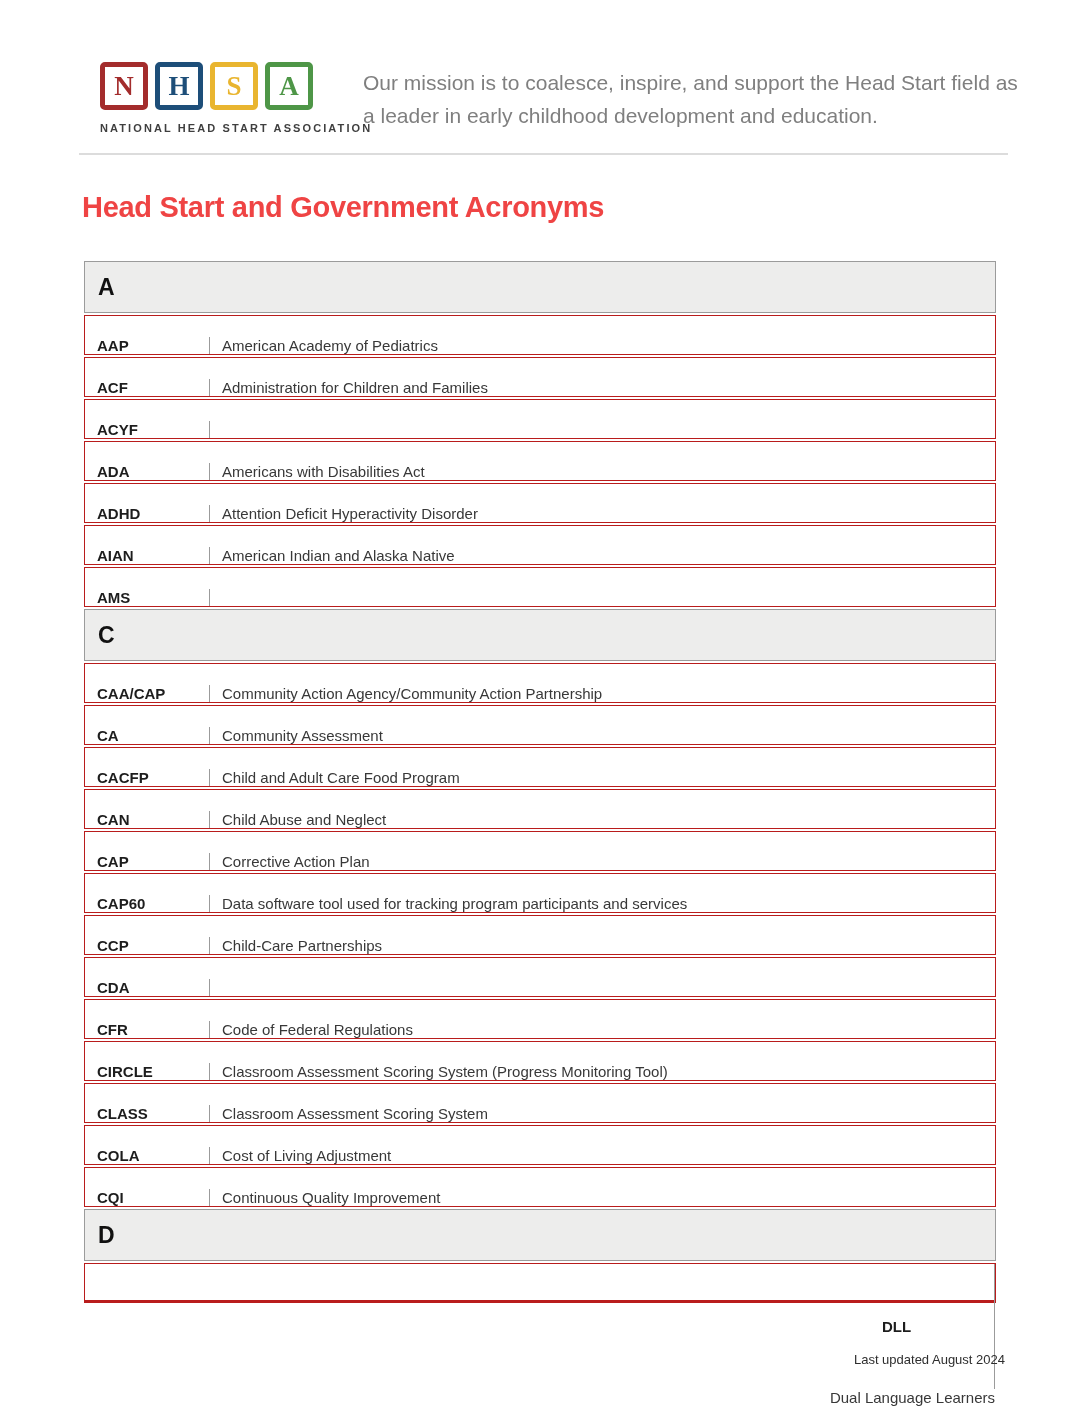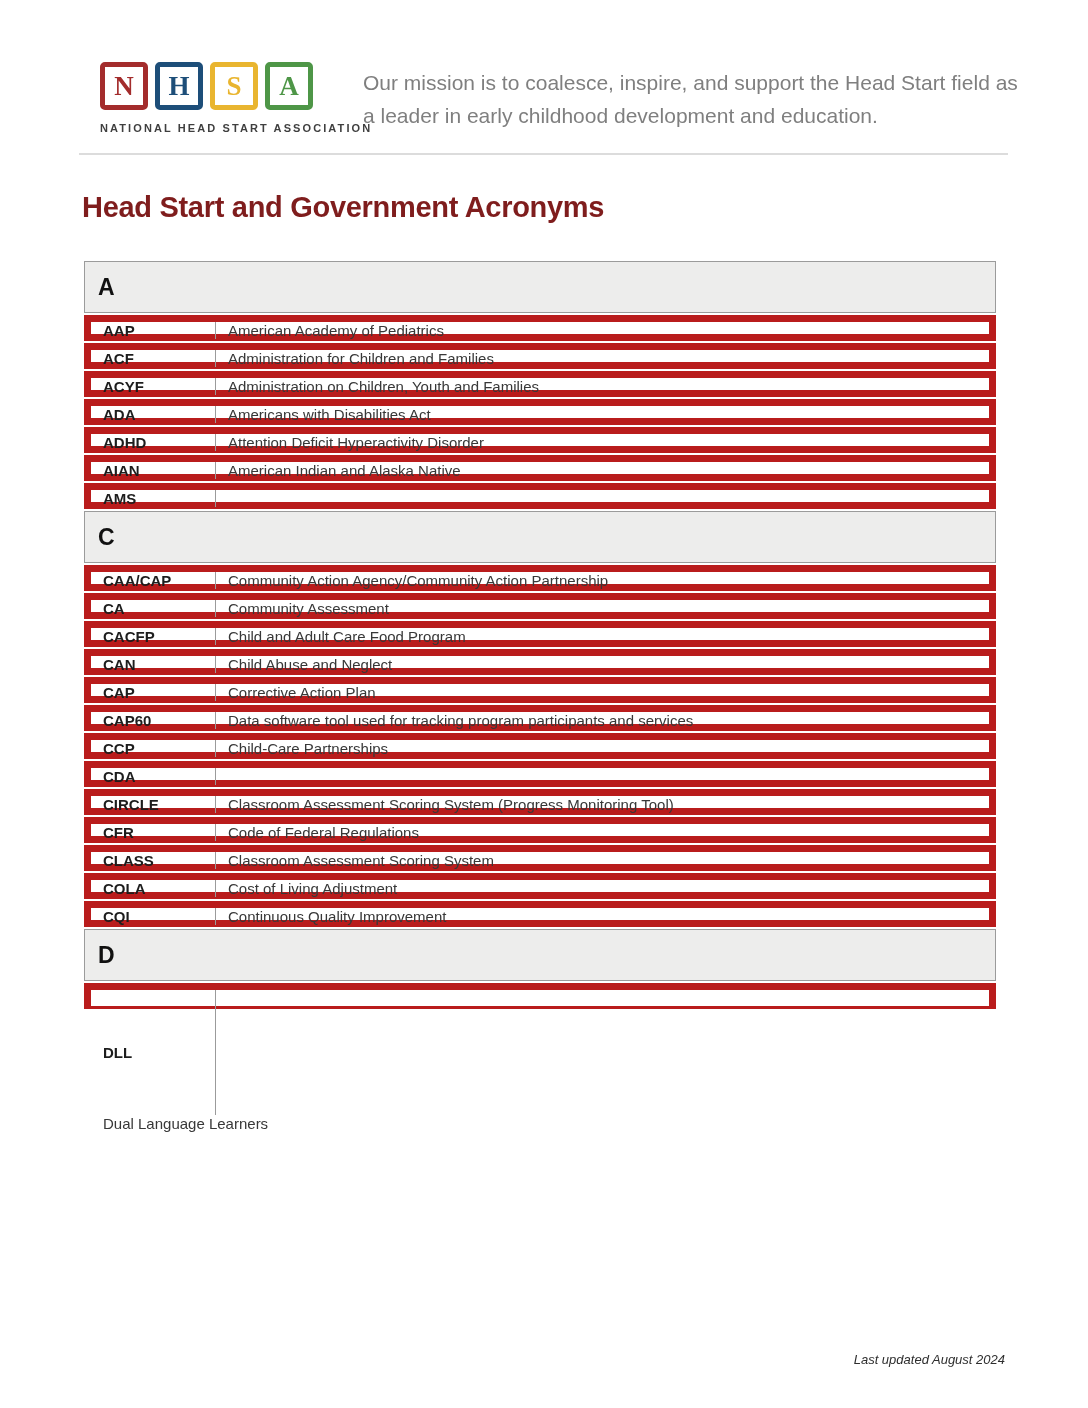--- a/index.html
+++ b/index.html
@@ -41,46 +41,46 @@
     position:absolute; top:153px; left:79px; width:929px;
     height:2px; background:#dcdcdc;
   }
 
   
   .doc-title {
     position:absolute; top:191px; left:82px;
     margin:0;
     font-size:29px; font-weight:800;
     letter-spacing:-0.3px;
-    color:#7f1d1d;
+    color:#ef4444;
   }
 
   
   .acronym-table {
     position:absolute; top:261px; left:84px; width:912px;
   }
   .sec-header {
     box-sizing:border-box;
     border:1px solid #9b9b9b;
     background:#ededec;
     height:52px;
     margin-bottom:2px;
     display:flex; align-items:center;
     padding-left:13px;
   }
   .sec-letter {
     font-size:23px; font-weight:bold; color:#111111;
   }
   .t-row {
     box-sizing:border-box;
-    border:7px solid #b91c1c;
+    border:1px solid #b91c1c;
     background:#ffffff;
-    height:26px;
+    height:40px;
     margin-bottom:2px;
-    display:flex; align-items:flex-start;
+    display:flex; align-items:flex-end;
   }
   .t-row:last-child { border-bottom-width:3px; margin-bottom:0;flex-direction:column; }
   .t-acronym {
     box-sizing:border-box;
     width:125px; flex:0 0 125px;
     border-right:1px solid #9b9b9b;
     display:flex; align-items:center;
     padding-left:12px;
     font-size:15px; font-weight:bold; color:#1d1d1d;
     white-space:nowrap;
@@ -89,21 +89,21 @@
     flex:1;
     display:flex; align-items:center;
     padding-left:12px;
     font-size:15px; color:#383838;
     white-space:nowrap;
   }
 
   
   .footer-note {
     position:absolute; top:1352px; right:83px;
-    font-size:13px; font-style:italic; color:#2e2e2e;
+    font-size:13px; color:#2e2e2e;
   }
 </style>
 </head>
 <body>
 
 <div class="page">
 
   <div class="logo">
     <div class="logo-blocks">
         <div class="logo-block" style="border-color: rgb(163, 44, 44); color: rgb(163, 44, 44);">N</div>
@@ -127,21 +127,20 @@
       <div class="t-row">
         <div class="t-acronym">AAP</div>
         <div class="t-desc">American Academy of Pediatrics</div>
       </div>
       <div class="t-row">
         <div class="t-acronym">ACF</div>
         <div class="t-desc">Administration for Children and Families</div>
       </div>
       <div class="t-row">
         <div class="t-acronym">ACYF</div>
-        <div class="t-desc">Administration on Children, Youth and Families</div>
       </div>
       <div class="t-row">
         <div class="t-acronym">ADA</div>
         <div class="t-desc">Americans with Disabilities Act</div>
       </div>
       <div class="t-row">
         <div class="t-acronym">ADHD</div>
         <div class="t-desc">Attention Deficit Hyperactivity Disorder</div>
       </div>
       <div class="t-row">
@@ -179,28 +178,28 @@
         <div class="t-desc">Data software tool used for tracking program participants and services</div>
       </div>
       <div class="t-row">
         <div class="t-acronym">CCP</div>
         <div class="t-desc">Child-Care Partnerships</div>
       </div>
       <div class="t-row">
         <div class="t-acronym">CDA</div>
       </div>
       <div class="t-row">
+        <div class="t-acronym">CFR</div>
+        <div class="t-desc">Code of Federal Regulations</div>
+      </div>
+      <div class="t-row">
         <div class="t-acronym">CIRCLE</div>
         <div class="t-desc">Classroom Assessment Scoring System (Progress Monitoring Tool)</div>
       </div>
       <div class="t-row">
-        <div class="t-acronym">CFR</div>
-        <div class="t-desc">Code of Federal Regulations</div>
-      </div>
-      <div class="t-row">
         <div class="t-acronym">CLASS</div>
         <div class="t-desc">Classroom Assessment Scoring System</div>
       </div>
       <div class="t-row">
         <div class="t-acronym">COLA</div>
         <div class="t-desc">Cost of Living Adjustment</div>
       </div>
       <div class="t-row">
         <div class="t-acronym">CQI</div>
         <div class="t-desc">Continuous Quality Improvement</div>

